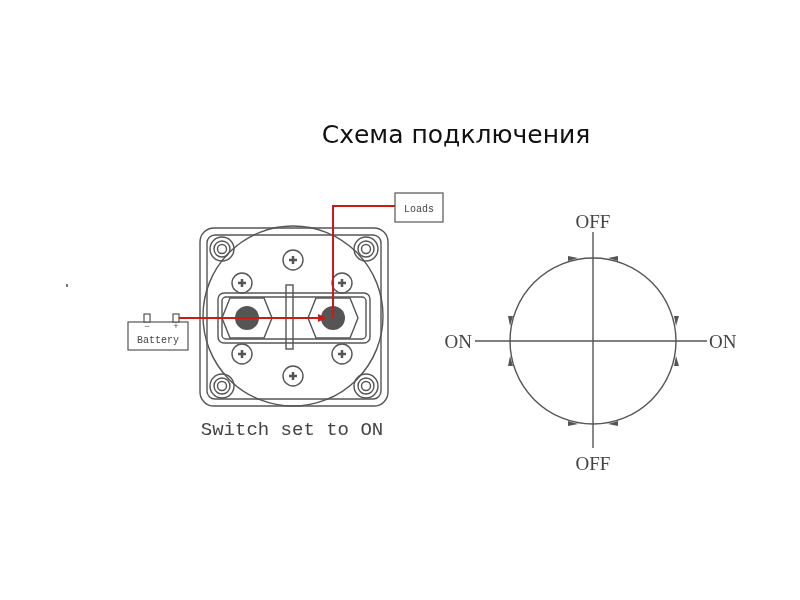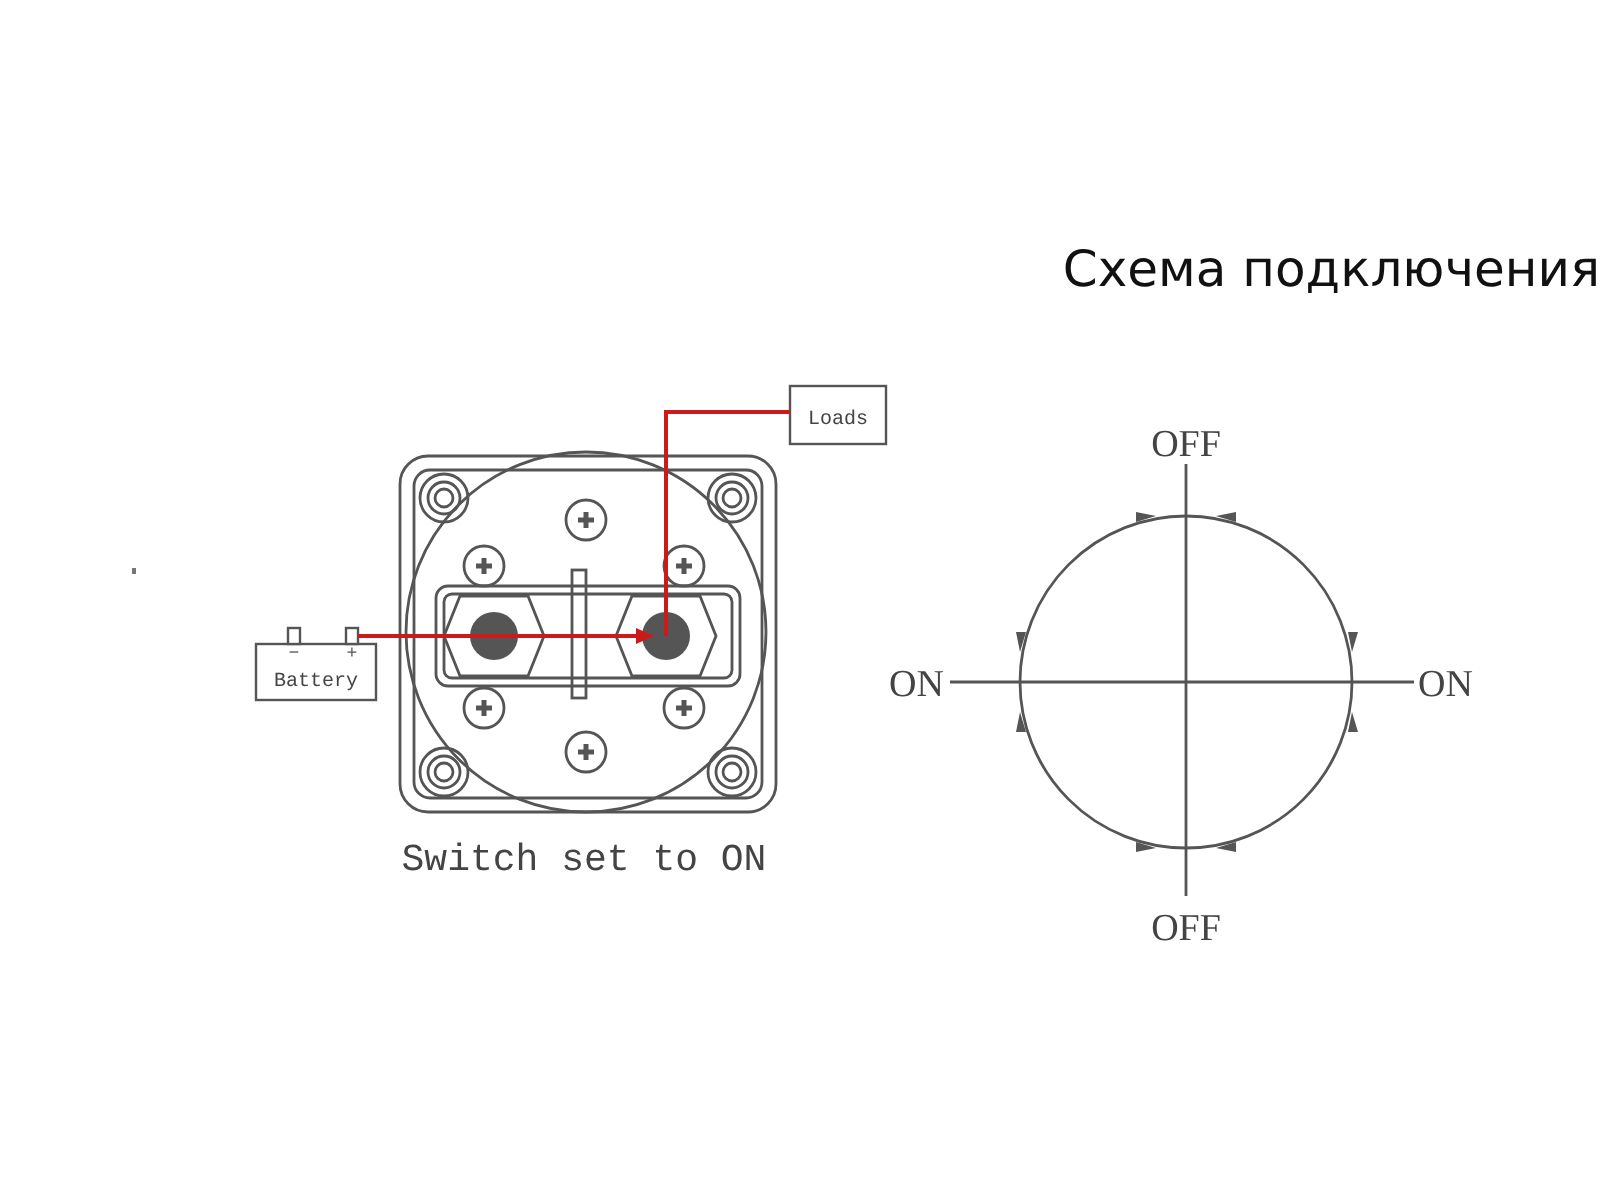--- a/index.html
+++ b/index.html
@@ -1,18 +1,18 @@
 <!DOCTYPE html>
 <html><head>
 <meta charset="utf-8">
 <style>
   html, body { margin:0; padding:0; background:#ffffff; }
   body { width:800px; height:600px; position:relative; overflow:hidden; }
   #title {
-    position:absolute; left:0; width:800px; top:120px; text-align:right;
+    position:absolute; left:0; width:800px; top:120px; text-align:center;
     font-family:"DejaVu Sans", sans-serif; font-size:25px; color:#111111;
     padding-left:112px; box-sizing:border-box;
   }
   #diagram { position:absolute; left:0; top:0; }
   .serif { font-family:"Liberation Serif", "DejaVu Serif", serif; }
   .mono { font-family:"Liberation Mono", "DejaVu Sans Mono", monospace; }
 </style>
 </head>
 <body>
 

